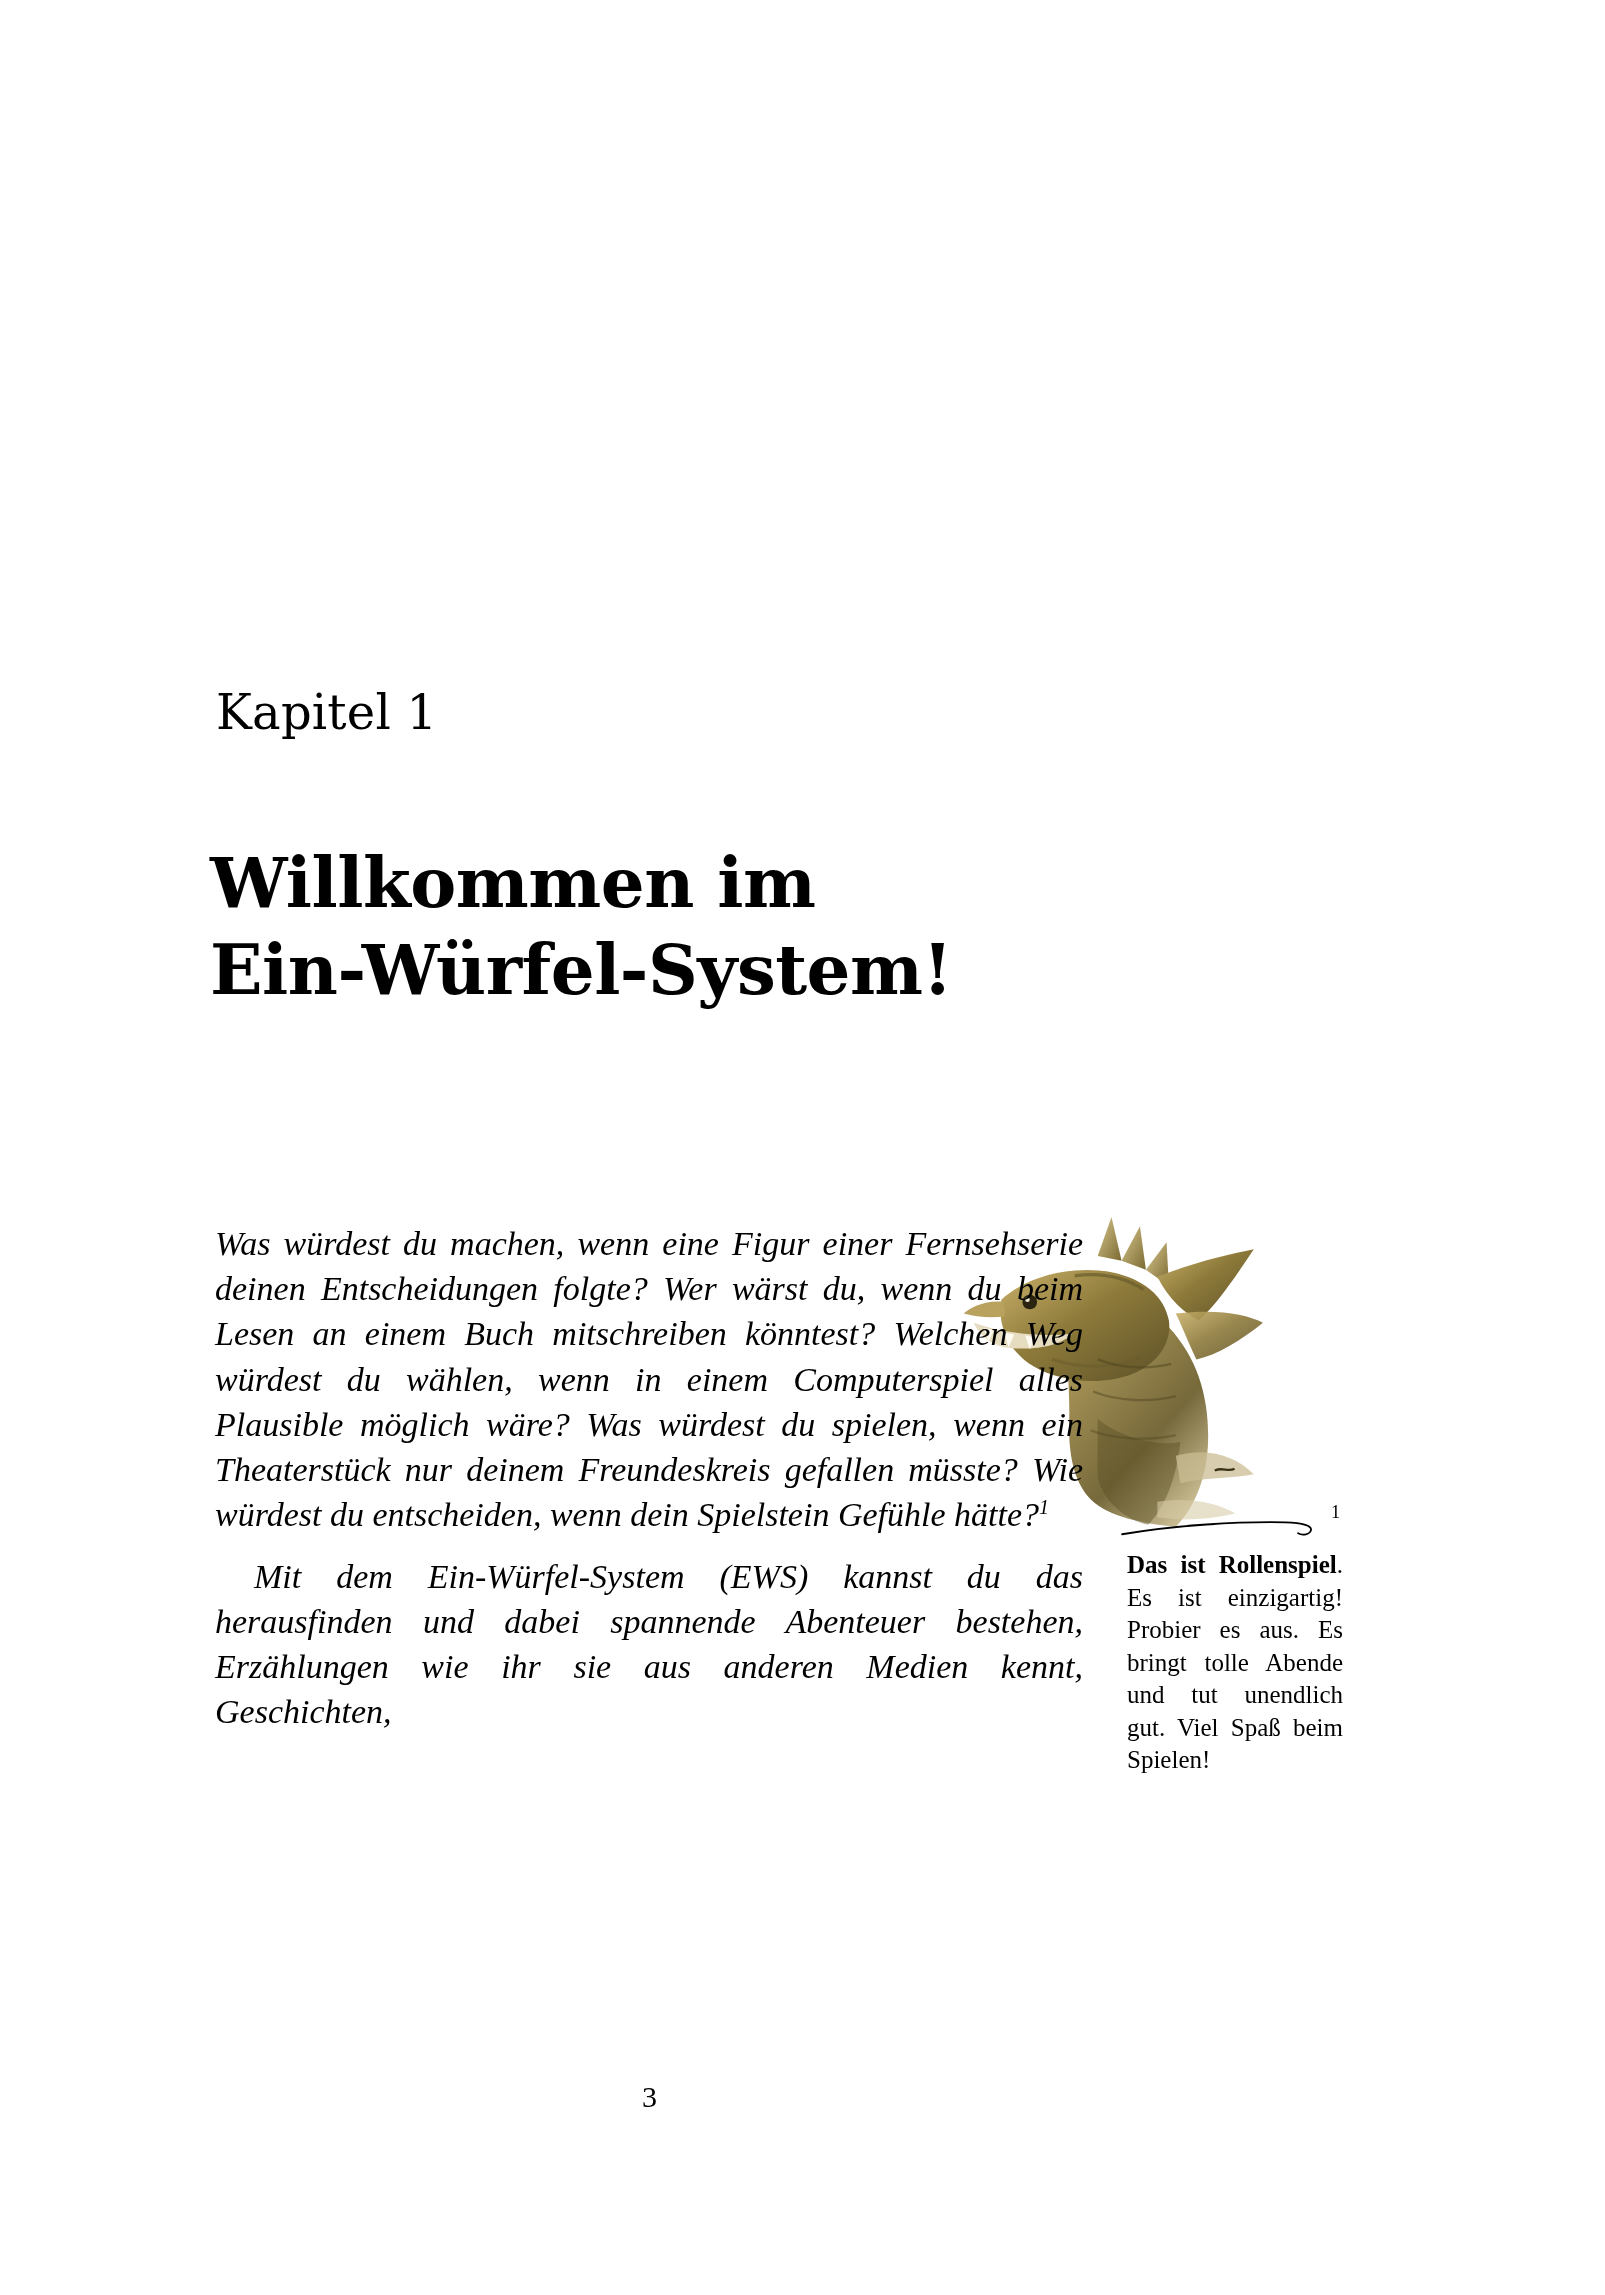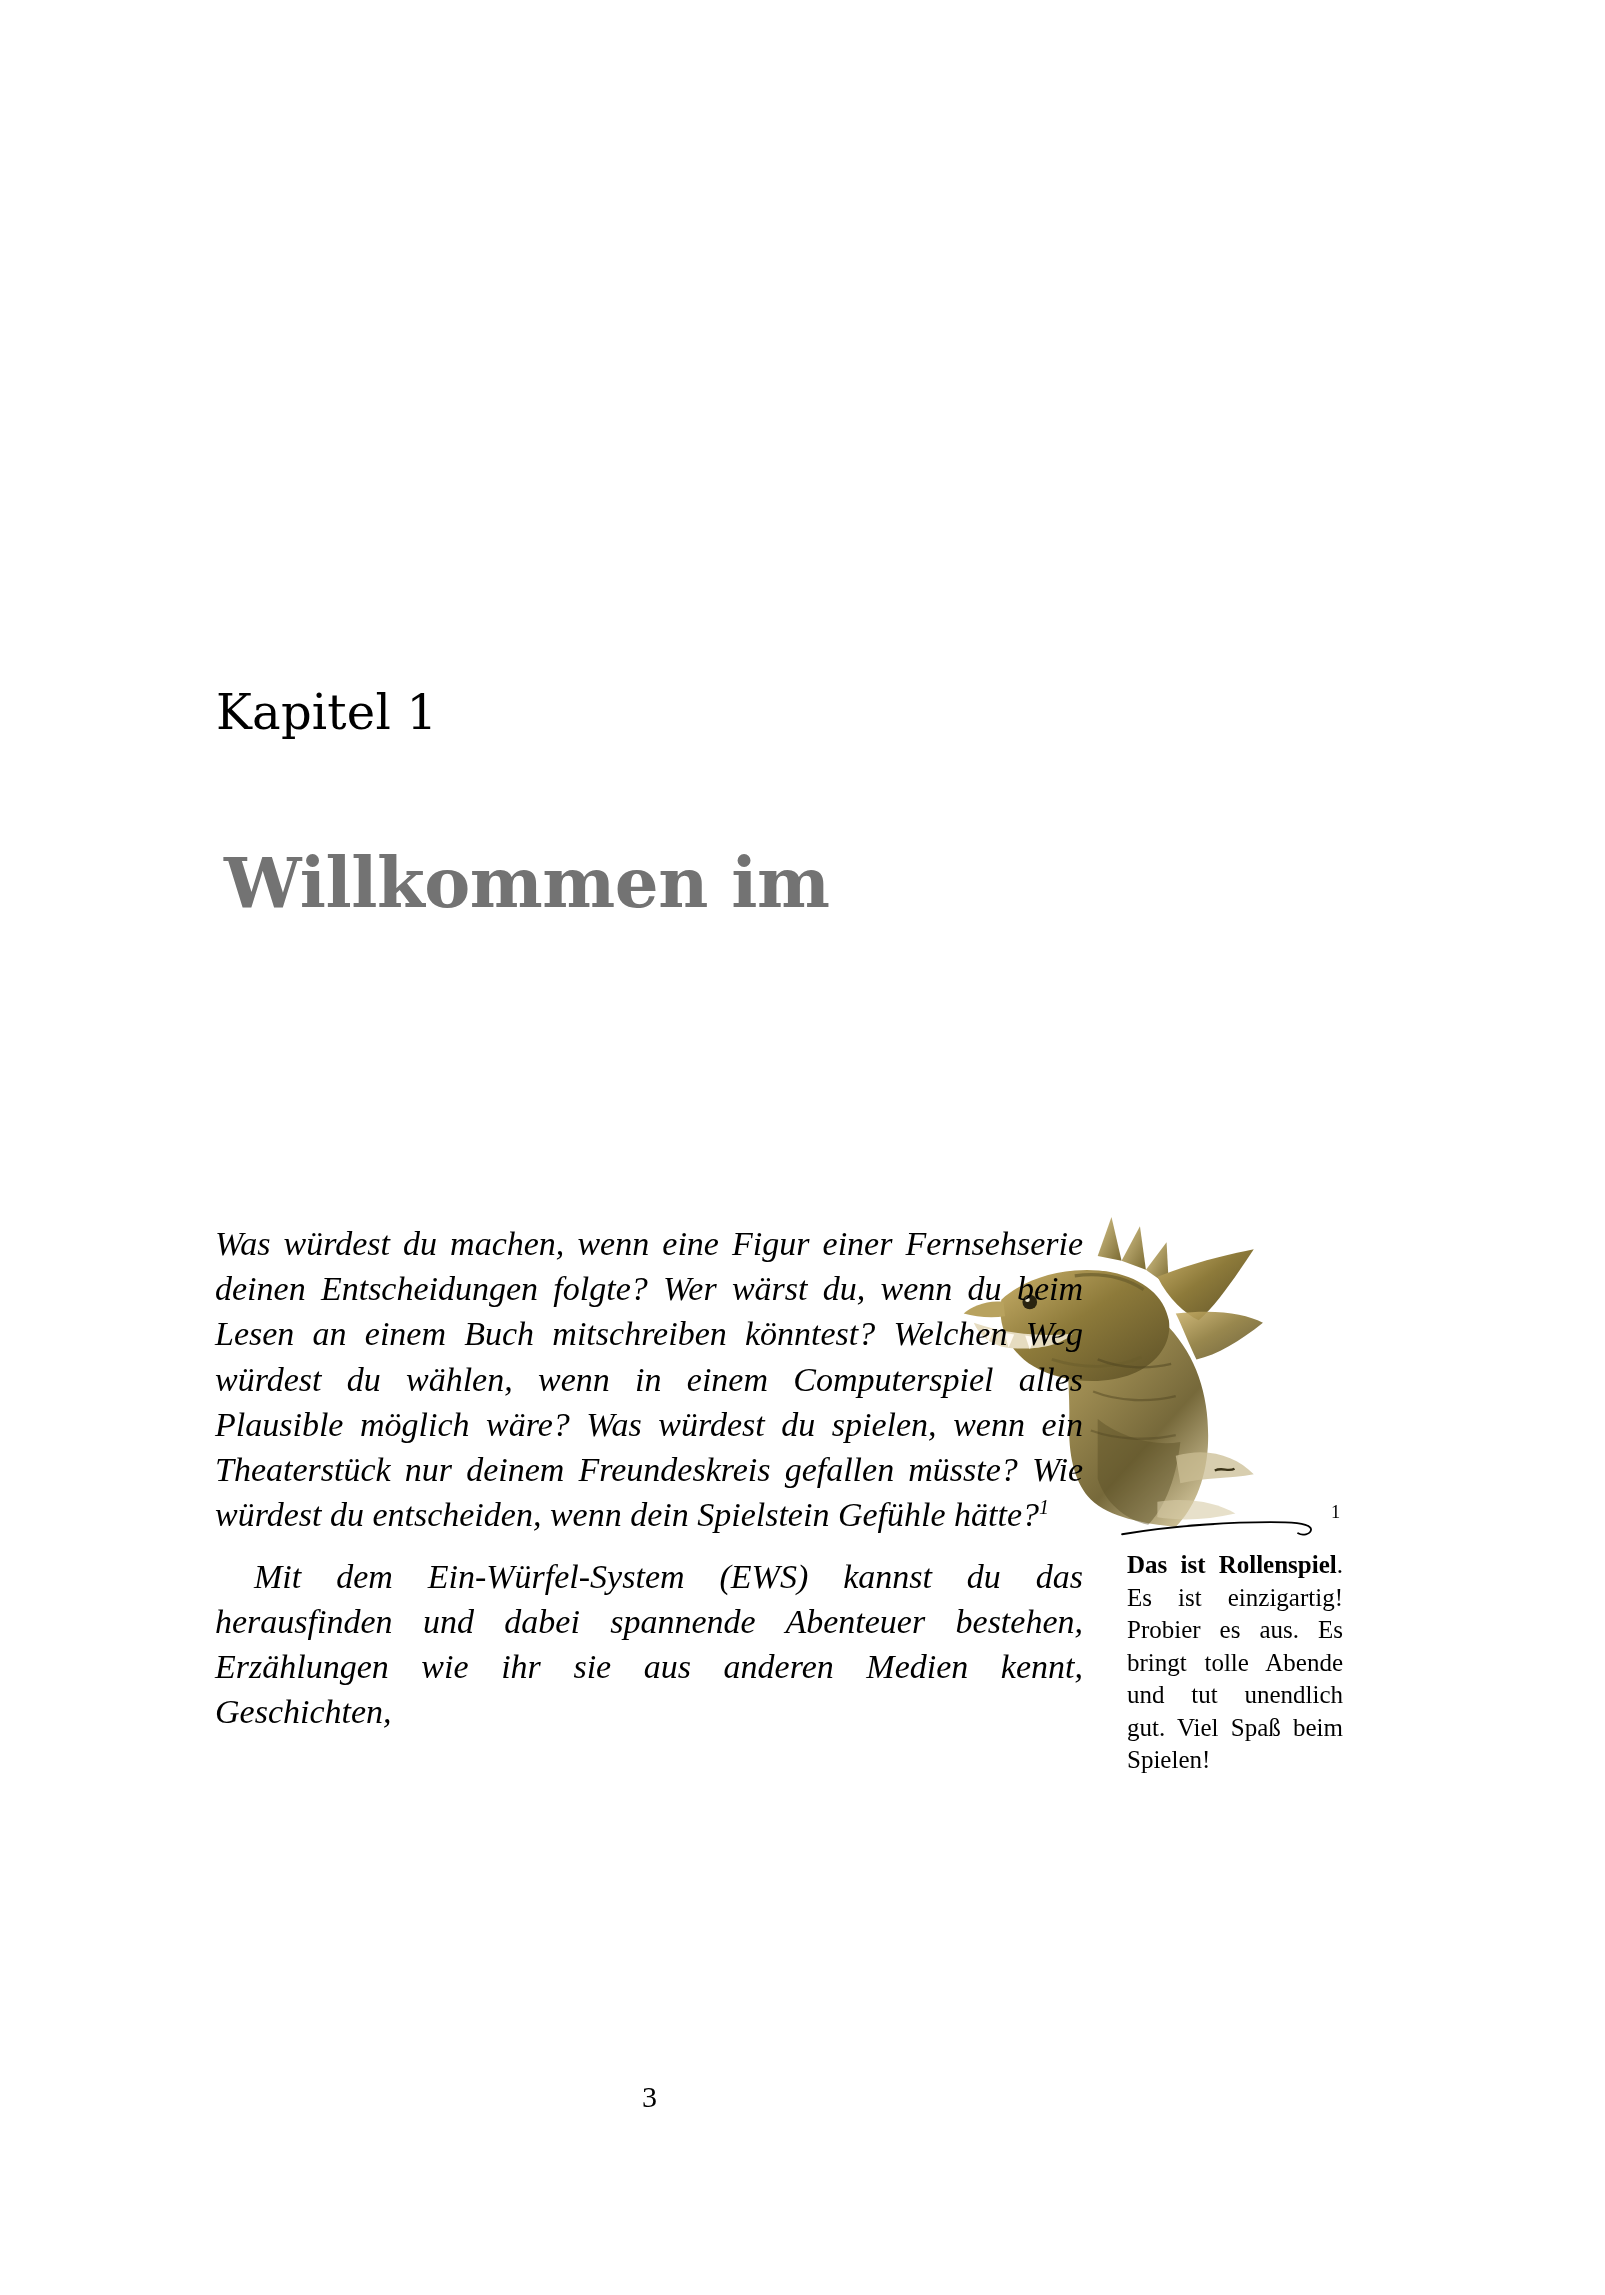--- a/index.html
+++ b/index.html
@@ -32,29 +32,29 @@
     font-family: "DejaVu Serif", serif;
     font-weight: 400;
     font-size: 48px;
     letter-spacing: 0.2px;
     color: #000;
   }
 
   
   .chapter-title {
     position: absolute;
-    left: 224px;
+    left: 210px;
     top: 840px;
     width: 1102px;
     font-family: "DejaVu Serif", serif;
     font-weight: 700;
     font-size: 69px;
     line-height: 1.26;
     letter-spacing: -0.5px;
-    color: #737373;
+    color: #000000;
   }
   .chapter-title .line { display: block; white-space: nowrap; }
 
   
   .body-col {
     position: absolute;
     left: 215px;
     top: 1221px;
     width: 868px;
     font-family: "Liberation Serif", serif;
@@ -130,20 +130,21 @@
 </style>
 </head>
 <body>
 
 <div class="page">
 
   <div class="chapter-label">Kapitel 1</div>
 
   <div class="chapter-title">
     <span class="line">Willkommen im</span>
+    <span class="line">Ein-Würfel-System!</span>
   </div>
 
   <div class="dragon">
     <svg viewBox="0 0 830 830" xmlns="http://www.w3.org/2000/svg">
       <defs>
         <linearGradient id="gBody" x1="0" y1="0" x2="1" y2="1">
           <stop offset="0%" stop-color="#c9b06a"></stop>
           <stop offset="45%" stop-color="#8d7a3a"></stop>
           <stop offset="100%" stop-color="#5d5128"></stop>
         </linearGradient>

